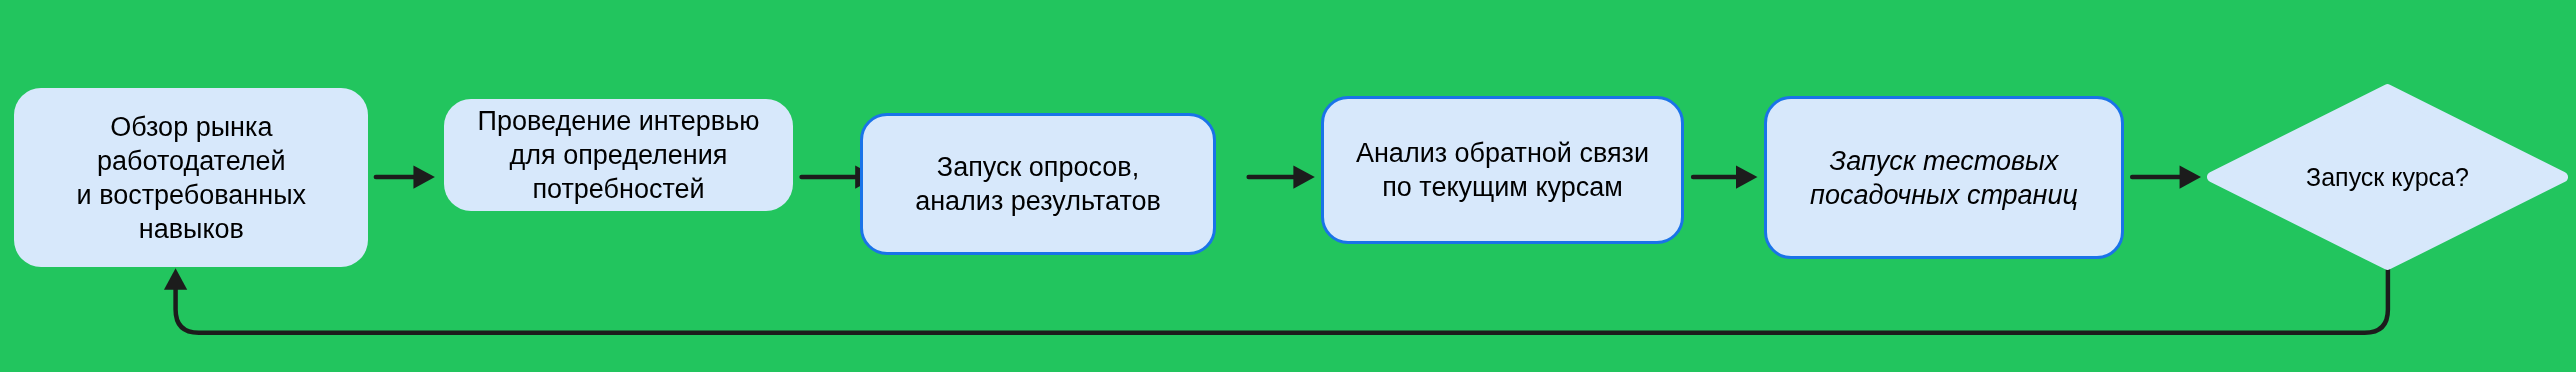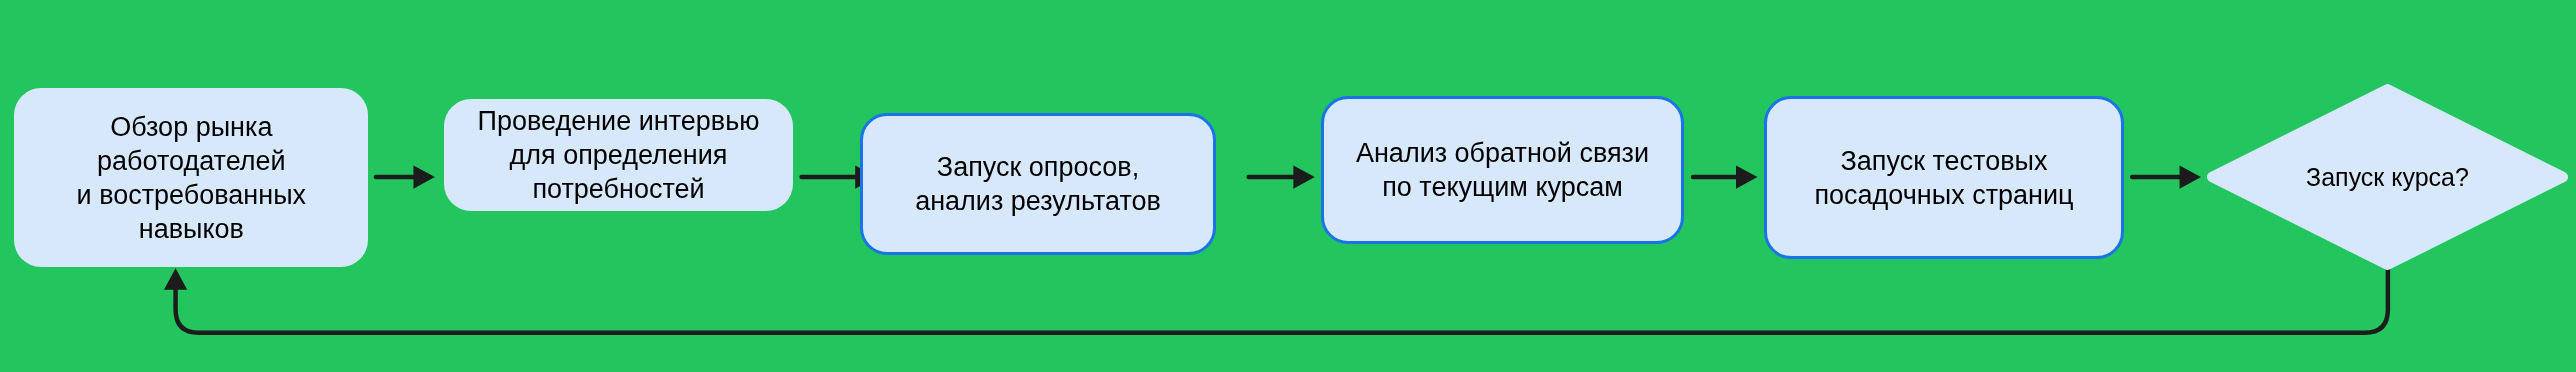--- a/index.html
+++ b/index.html
@@ -60,21 +60,21 @@
     width: 2576px;
     height: 372px;
     pointer-events: none;
   }
 
   
   #n1 { left: 14.3px;   top: 88px;  width: 354px; height: 179px; }
   #n2 { left: 444px;  top: 99px; width: 349px; height: 112px; }
   #n3 { left: 860px;  top: 96px; width: 356px; height: 142px; margin-top: 17px; }
   #n4 { left: 1321px; top: 96px; width: 363px; height: 148px; }
-  #n5 { left: 1764px; top: 96px; width: 360px; height: 163px; }
+  #n5 { left: 1764px; top: 96px; width: 360px; height: 163px; font-style: italic; }
 </style>
 </head>
 <body>
 
 <div class="canvas">
 
   <svg class="connector-layer" width="2576" height="372" viewBox="0 0 2880 416" xmlns="http://www.w3.org/2000/svg">
     <g stroke="#1c1c1c" stroke-width="5" fill="none" stroke-linecap="round">
       <line x1="420" y1="198" x2="466" y2="198"></line>
       <line x1="896" y1="198" x2="960" y2="198"></line>

